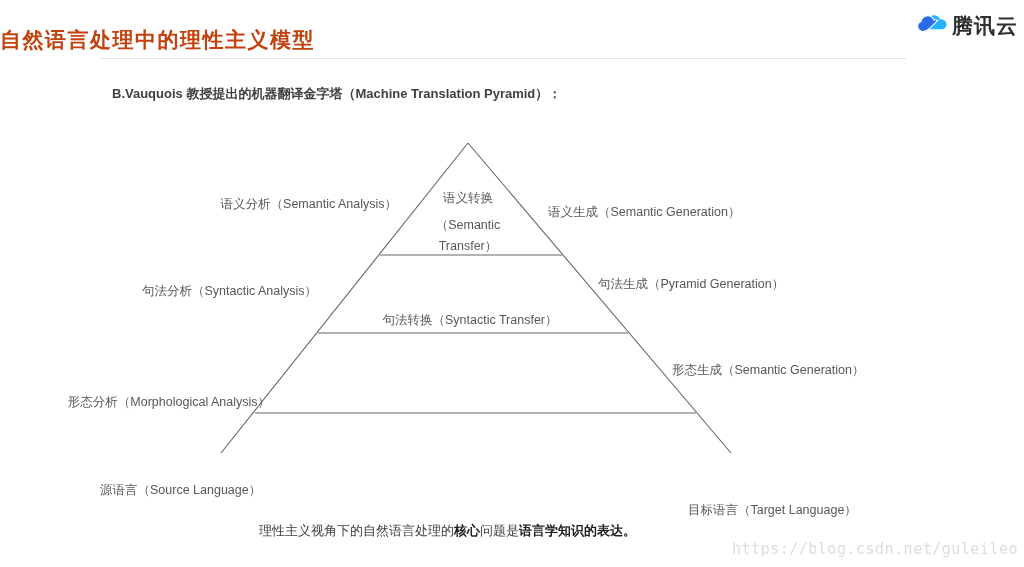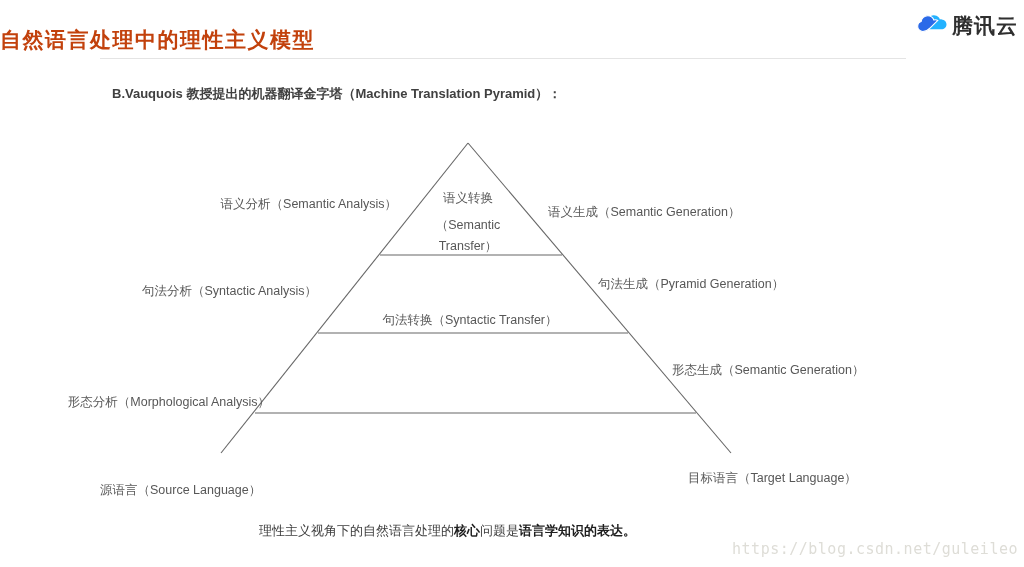--- a/index.html
+++ b/index.html
@@ -135,21 +135,21 @@
 
   <div class="lbl" style="right:627px; top:196px;">语义分析（Semantic Analysis）</div>
   <div class="lbl" style="right:707px; top:283px;">句法分析（Syntactic Analysis）</div>
   <div class="lbl" style="right:754px; top:370px;margin-top:24px;">形态分析（Morphological Analysis）</div>
 
   <div class="lbl" style="left:548px; top:204px;">语义生成（Semantic Generation）</div>
   <div class="lbl" style="left:598px; top:276px;">句法生成（Pyramid Generation）</div>
   <div class="lbl" style="left:672px; top:362px;">形态生成（Semantic Generation）</div>
 
   <div class="lbl" style="left:100px; top:482px;">源语言（Source Language）</div>
-  <div class="lbl" style="left:688px; top:470px;">目标语言（Target Language）</div>
+  <div class="lbl" style="left:688px; top:502px;">目标语言（Target Language）</div>
 
   <div class="summary">
     <span>理性主义视角下的自然语言处理的</span><span class="seg-bold">核心</span><span>问题是</span><span class="seg-bold">语言学知识的表达。</span>
   </div>
 
   <div class="watermark">https://blog.csdn.net/guleileo</div>
 
 </div>
 
 </body></html>

